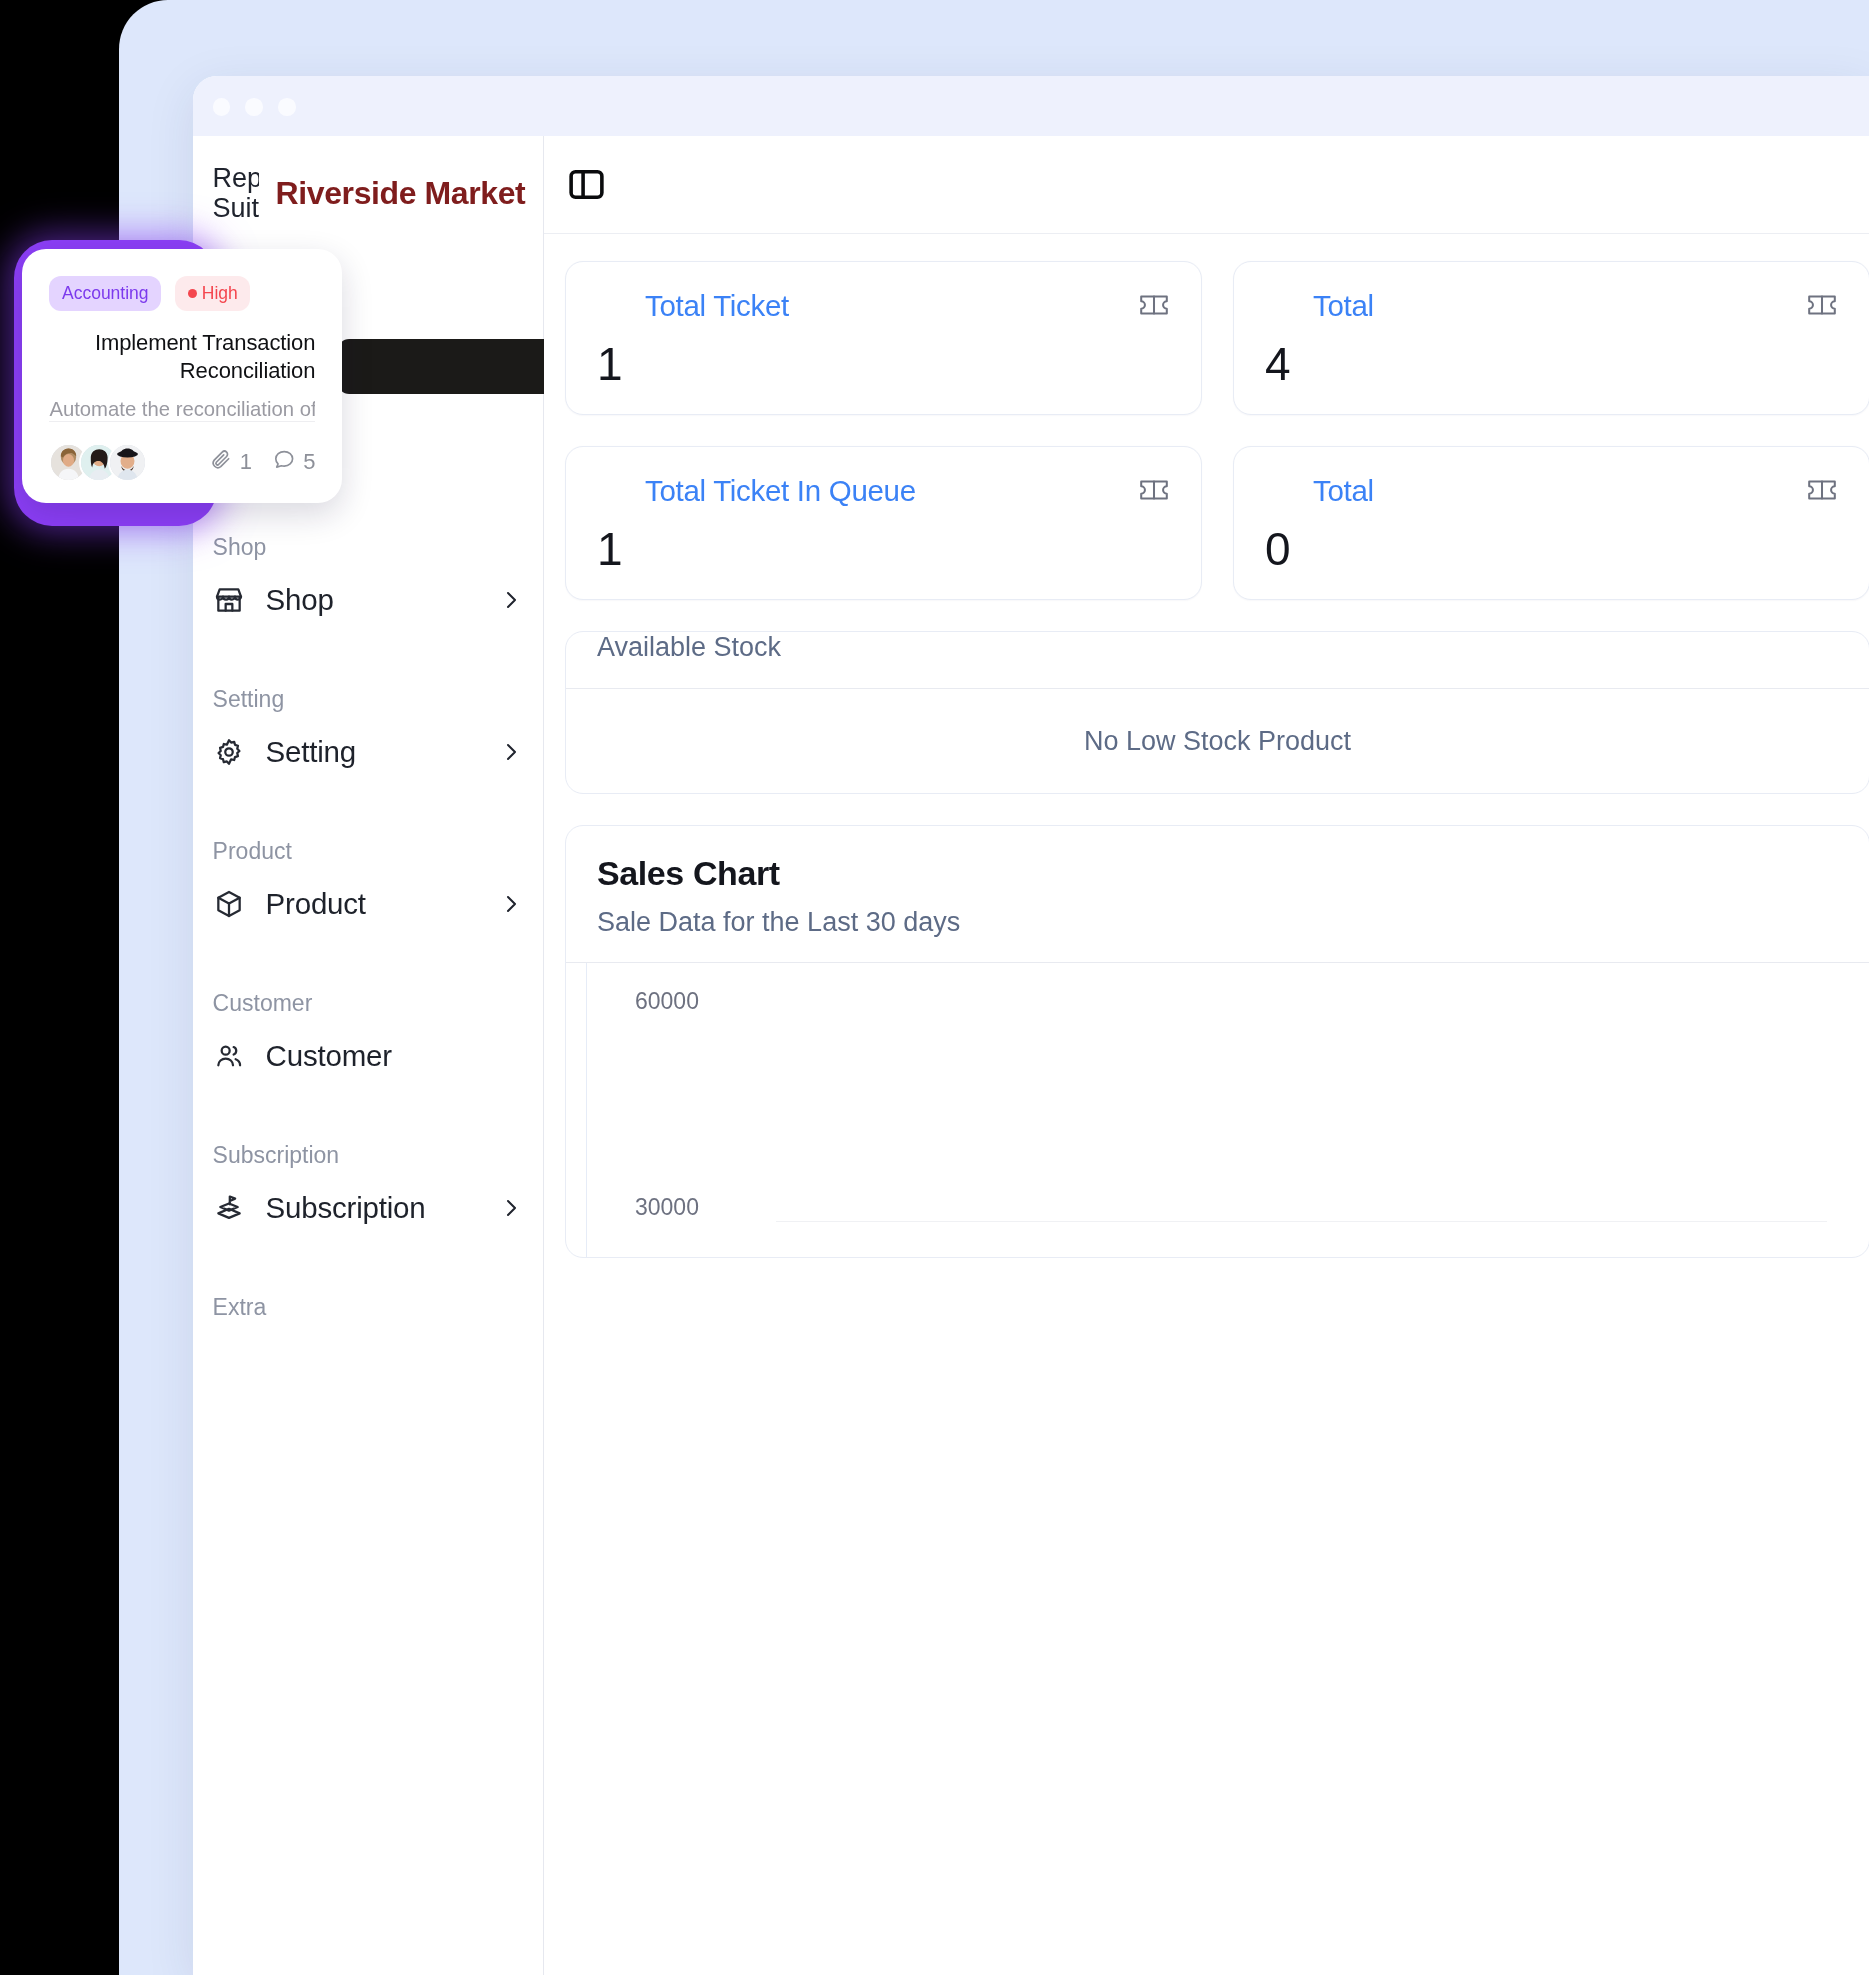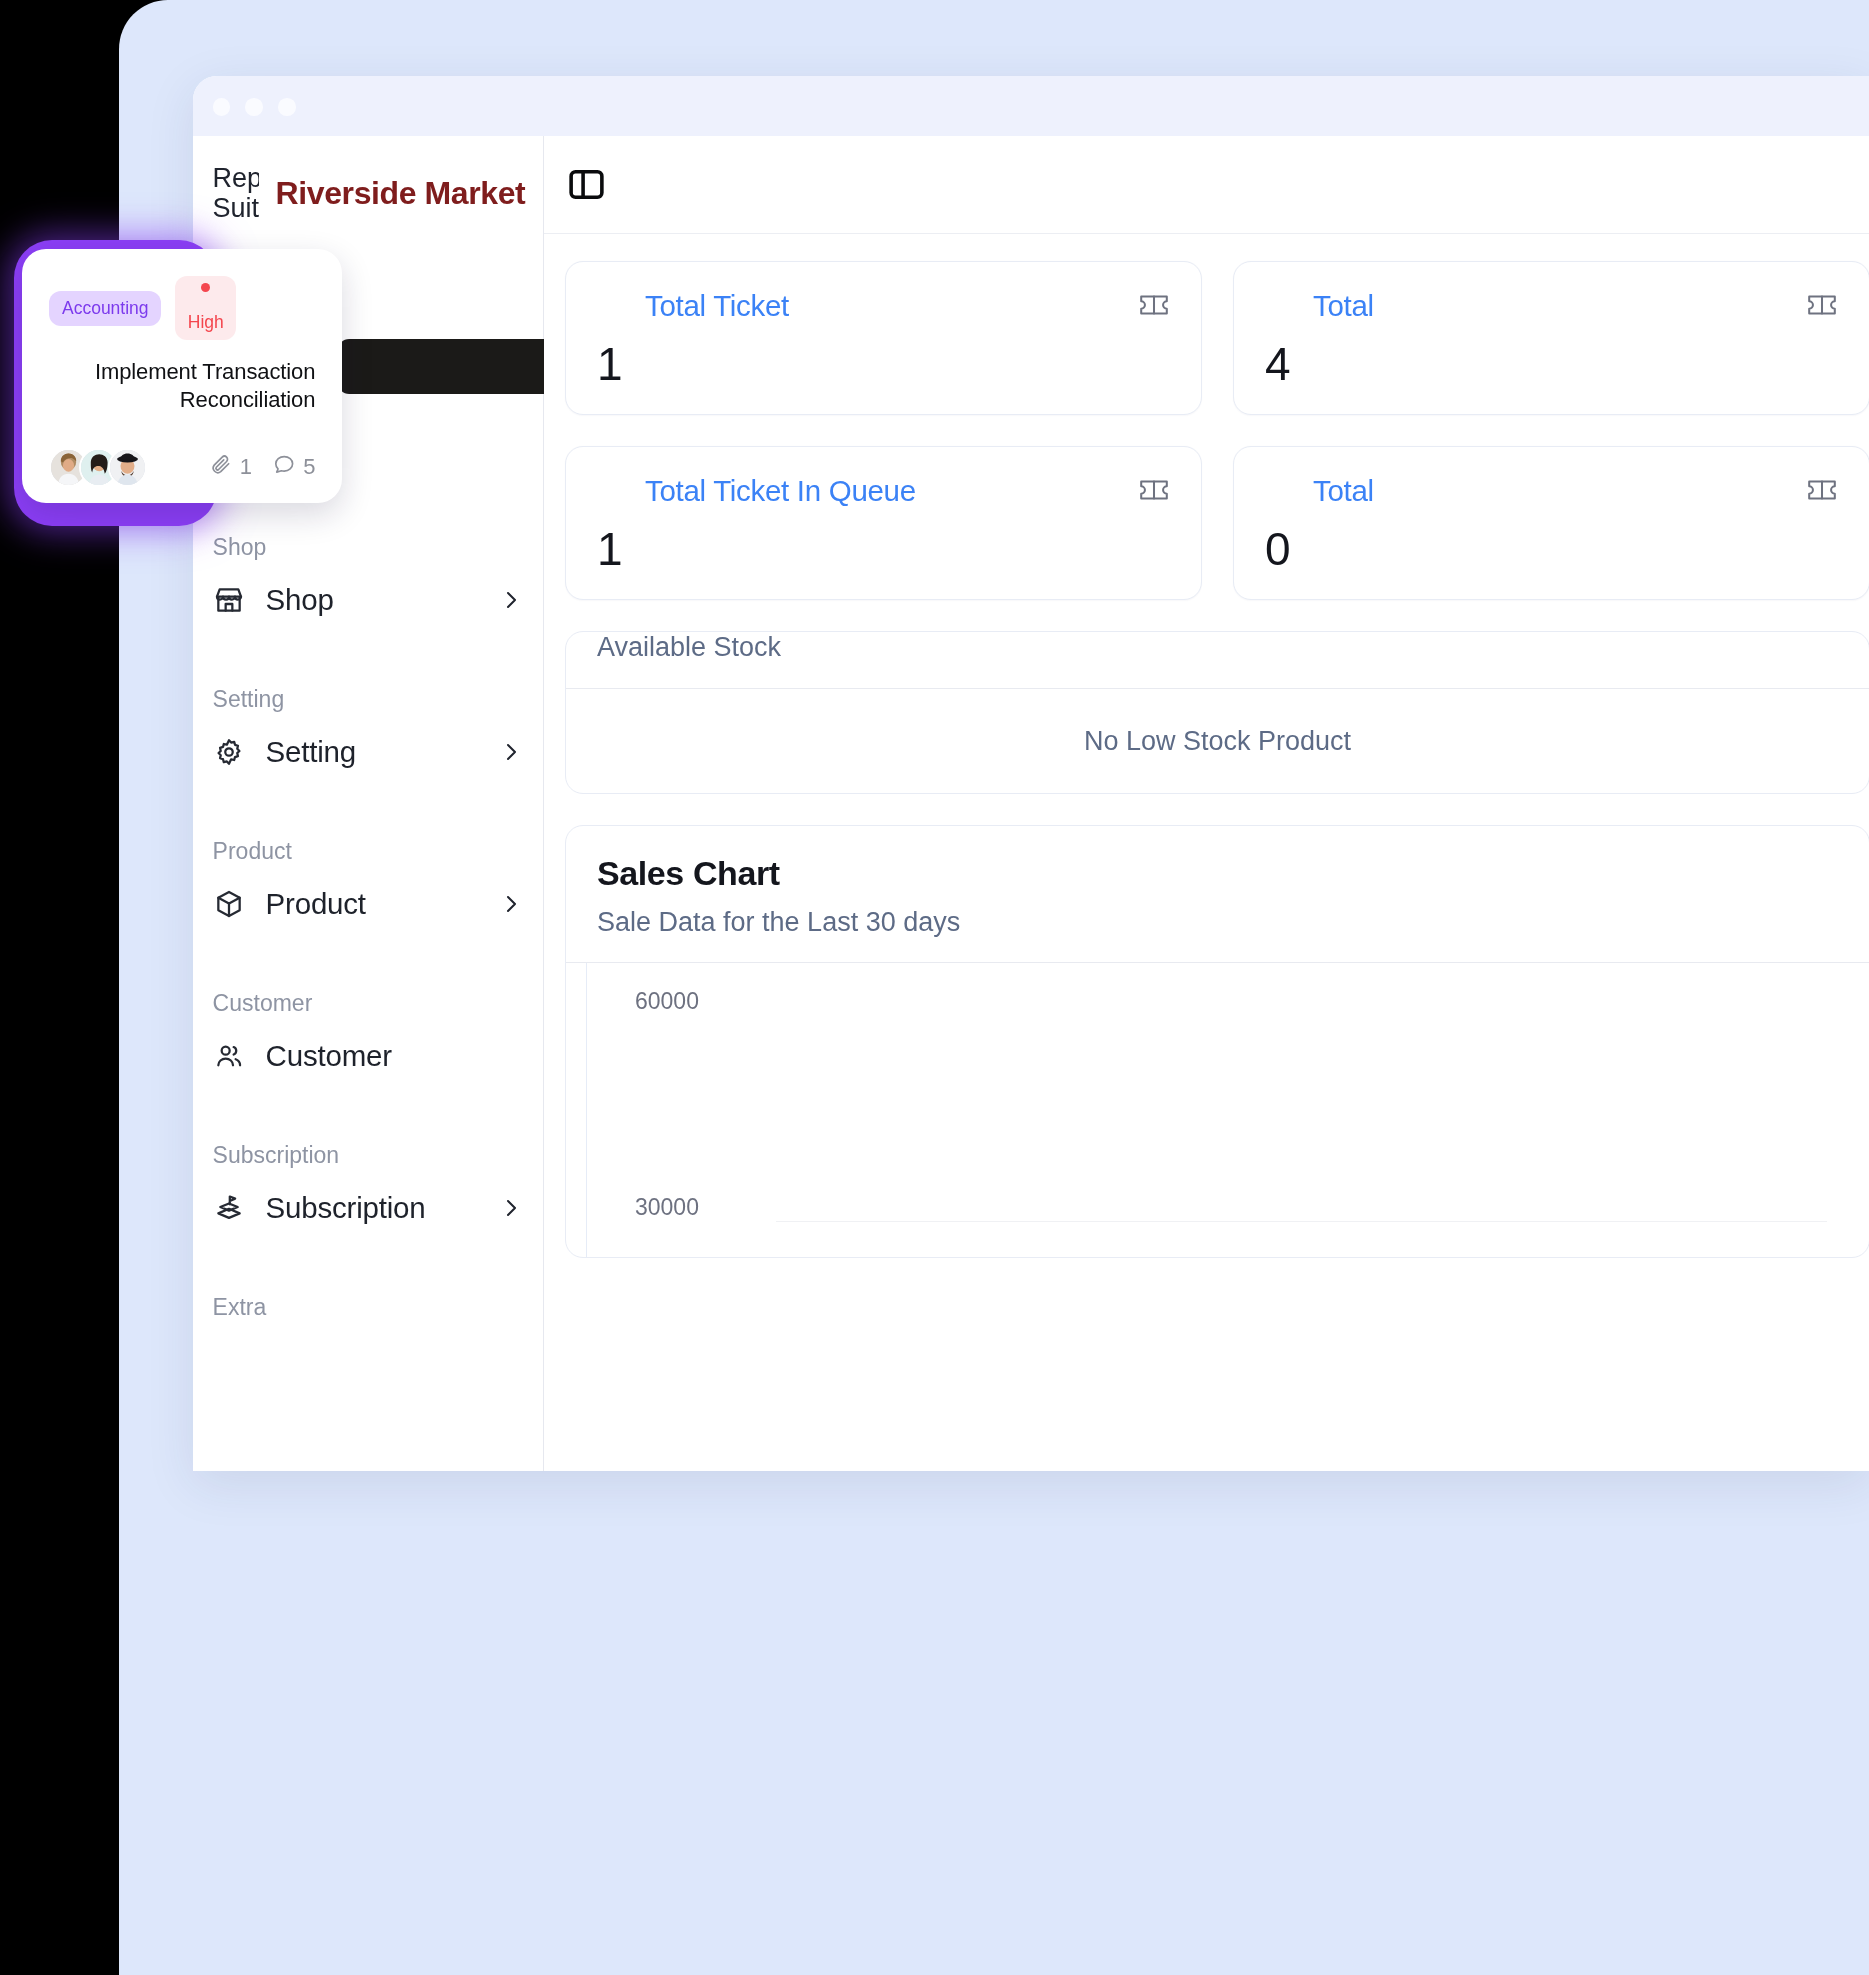--- a/index.html
+++ b/index.html
@@ -29,21 +29,21 @@
     background: #dde7fb;
     border-radius: 49px 0 0 0;
   }
 
   
   .browser-window {
     position: absolute;
     left: 193px;
     top: 76px;
     width: 1677px;
-    height: 1395px;
+    height: 1899px;
     background: #ffffff;
     border-radius: 24px 0 0 0;
     overflow: hidden;
     box-shadow: 0 12.6px 49px rgba(40, 50, 90, 0.10);
     padding-left: 24px;
   }
 
   .titlebar {
     position: absolute;
     left: 0; top: 0;
@@ -316,21 +316,21 @@
   .tag {
     font-size: 17.5px;
     border-radius: 12px;
     padding: 7px 12.6px;
     white-space: nowrap;
   }
   .tag-accounting { background: #e4d4ff; color: #7c3aed; }
   .tag-priority {
     background: #fdeaec;
     color: #f4464e;
-    display: flex; align-items: center; gap: 20px; flex-direction: column;
+    display: flex; align-items: center; gap: 5px;
   }
   .prio-dot { width: 9px; height: 9px; border-radius: 50%; background: #f4464e; }
 
   .task-title {
     margin-top: 18px;
     font-size: 22px;
     line-height: 1.28;
     color: #101114;
     font-weight: 400;
     letter-spacing: -0.1px;

